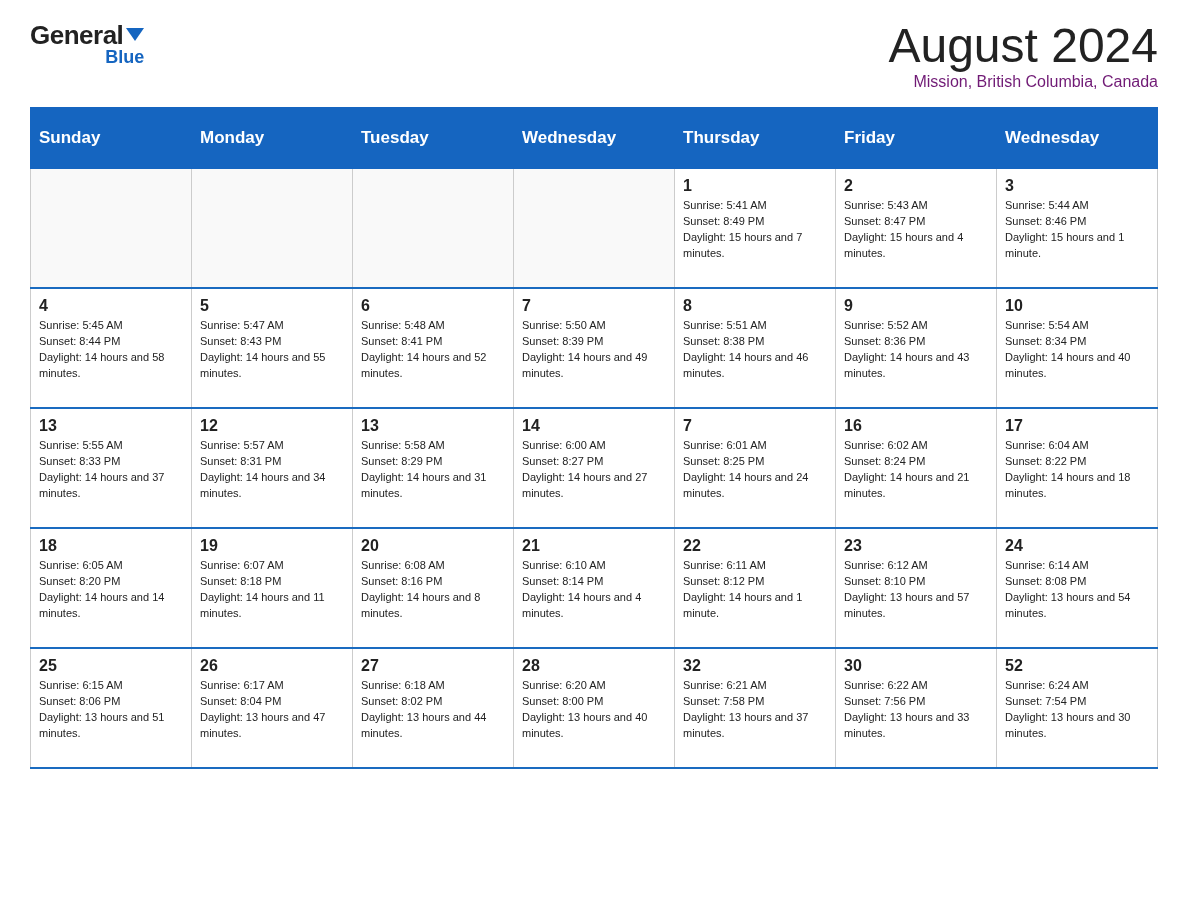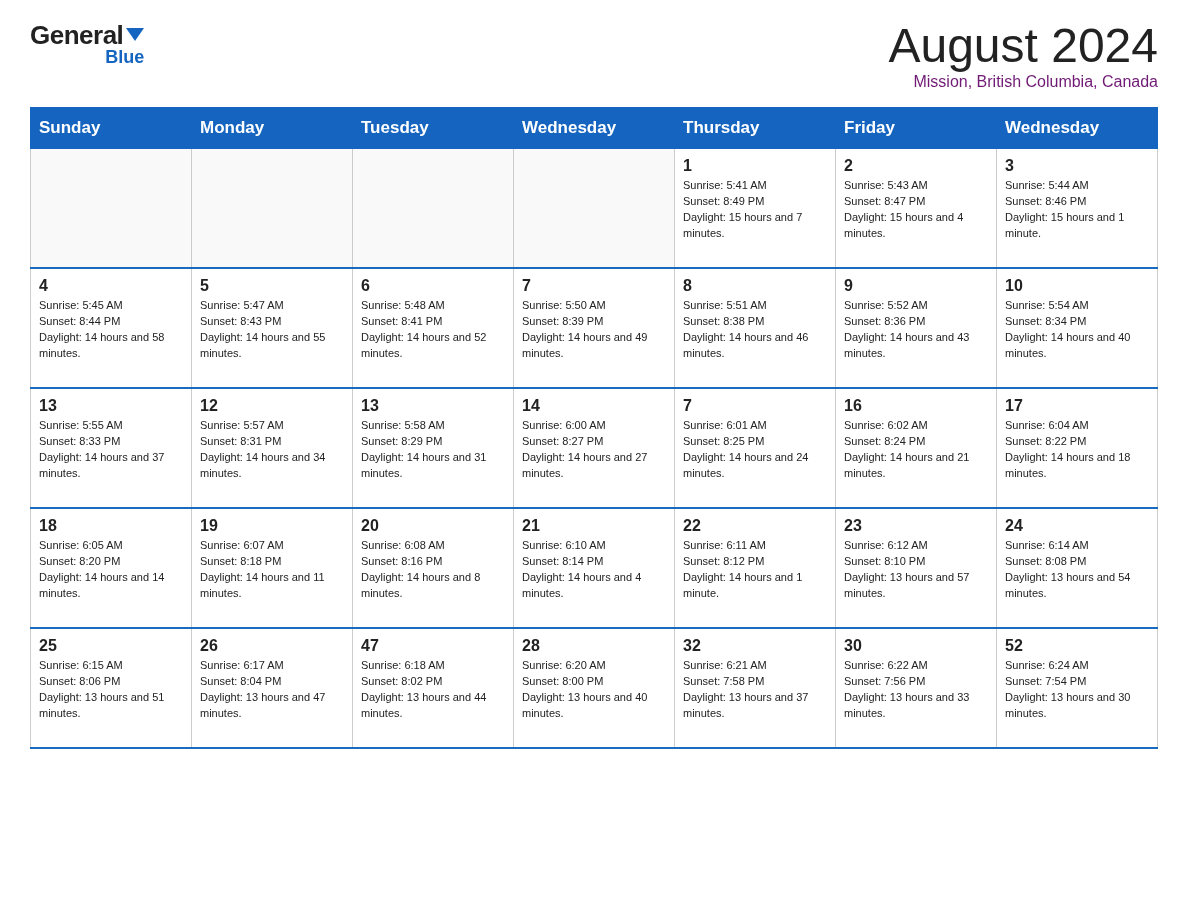--- a/index.html
+++ b/index.html
@@ -52,21 +52,21 @@
       border-collapse: collapse;
       table-layout: fixed;
     }
     thead tr {
       background-color: #1565c0;
     }
     thead th {
       color: #fff;
       font-size: 17px;
       font-weight: 600;
-      padding: 10px 8px;
+      padding: 20px 8px;
       text-align: left;
       border: 1px solid #1565c0;
     }
     tbody tr {
       border-bottom: 2px solid #1a6bc0;
     }
     tbody td {
       vertical-align: top;
       padding: 8px 8px 10px 8px;
       font-size: 12.5px;
@@ -240,21 +240,21 @@
       <tr>
         <td>
           <div class="day-number">25</div>
           <div class="day-info">Sunrise: 6:15 AM<br>Sunset: 8:06 PM<br>Daylight: 13 hours and 51 minutes.</div>
         </td>
         <td>
           <div class="day-number">26</div>
           <div class="day-info">Sunrise: 6:17 AM<br>Sunset: 8:04 PM<br>Daylight: 13 hours and 47 minutes.</div>
         </td>
         <td>
-          <div class="day-number">47</div>
+          <div class="day-number">27</div>
           <div class="day-info">Sunrise: 6:18 AM<br>Sunset: 8:02 PM<br>Daylight: 13 hours and 44 minutes.</div>
         </td>
         <td>
           <div class="day-number">28</div>
           <div class="day-info">Sunrise: 6:20 AM<br>Sunset: 8:00 PM<br>Daylight: 13 hours and 40 minutes.</div>
         </td>
         <td>
           <div class="day-number">32</div>
           <div class="day-info">Sunrise: 6:21 AM<br>Sunset: 7:58 PM<br>Daylight: 13 hours and 37 minutes.</div>
         </td>

